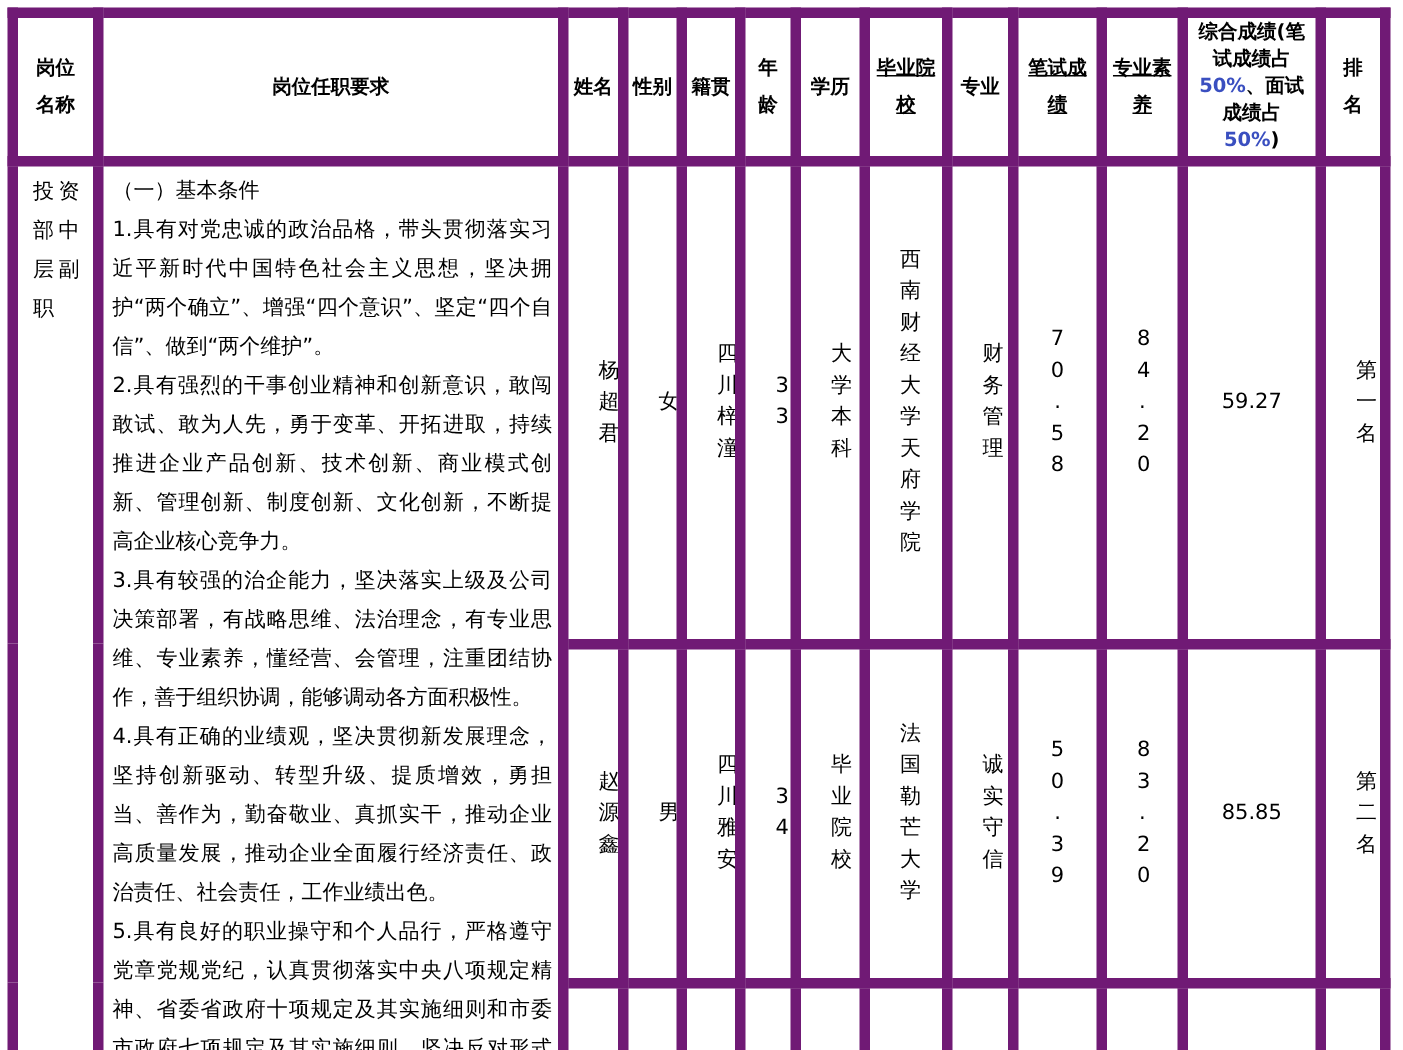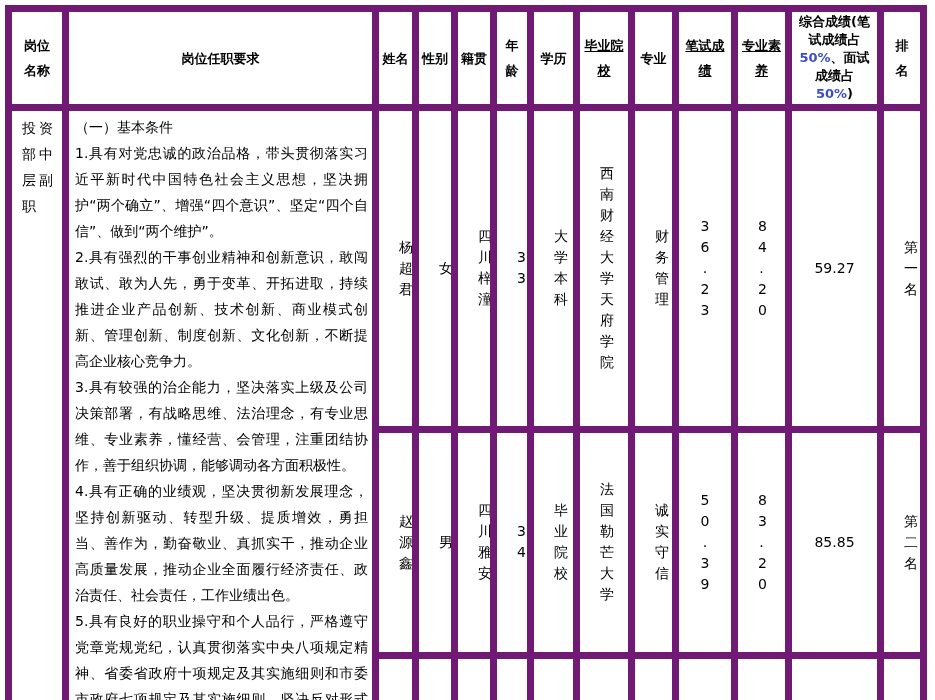--- a/index.html
+++ b/index.html
@@ -66,21 +66,21 @@
 2.具有大学本科及以上学历或中级及以上专业技术职称。
 3.具有 3 年及以上与任职岗位相关工作经历，其中全日制硕士、博士研究生可分别缩短一年、两年相关工作经历。
 4.掌握部门工作所需的技能，具备股权项目投资、融资相关工作经验，有较好经济、法律及财务知识及文书写作能力，有较强沟通协调能力。</td>
       <td>杨超君</td>
       <td>女</td>
       <td>四川梓潼</td>
       <td>33</td>
       <td>大学本科</td>
       <td>西南财经大学天府学院</td>
       <td>财务管理</td>
-      <td>36.23</td>
+      <td>70.58</td>
       <td>84.20</td>
       <td>59.27</td>
       <td>第一名</td>
     </tr>
     <tr style="height:155px">
       <td>赵源鑫</td>
       <td>男</td>
       <td>四川雅安</td>
       <td>34</td>
       <td>毕业院校</td>

